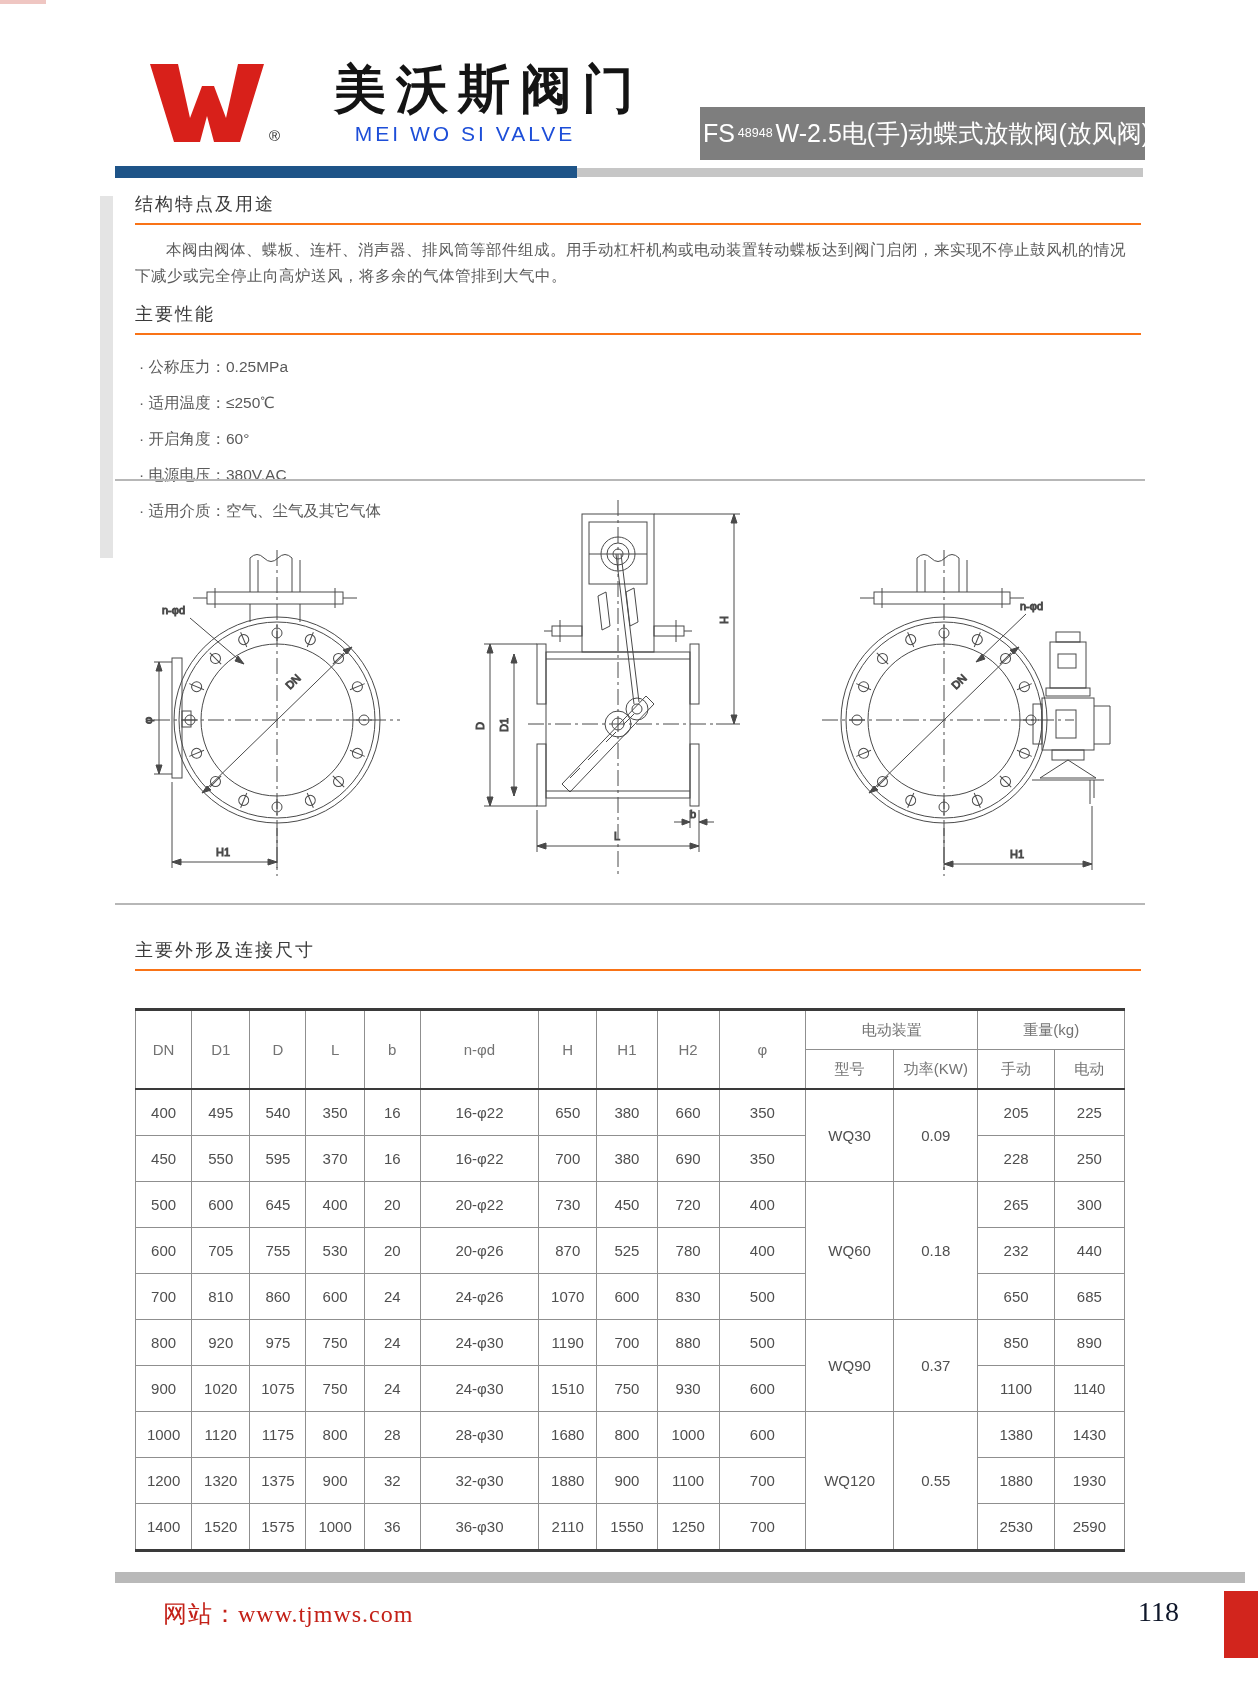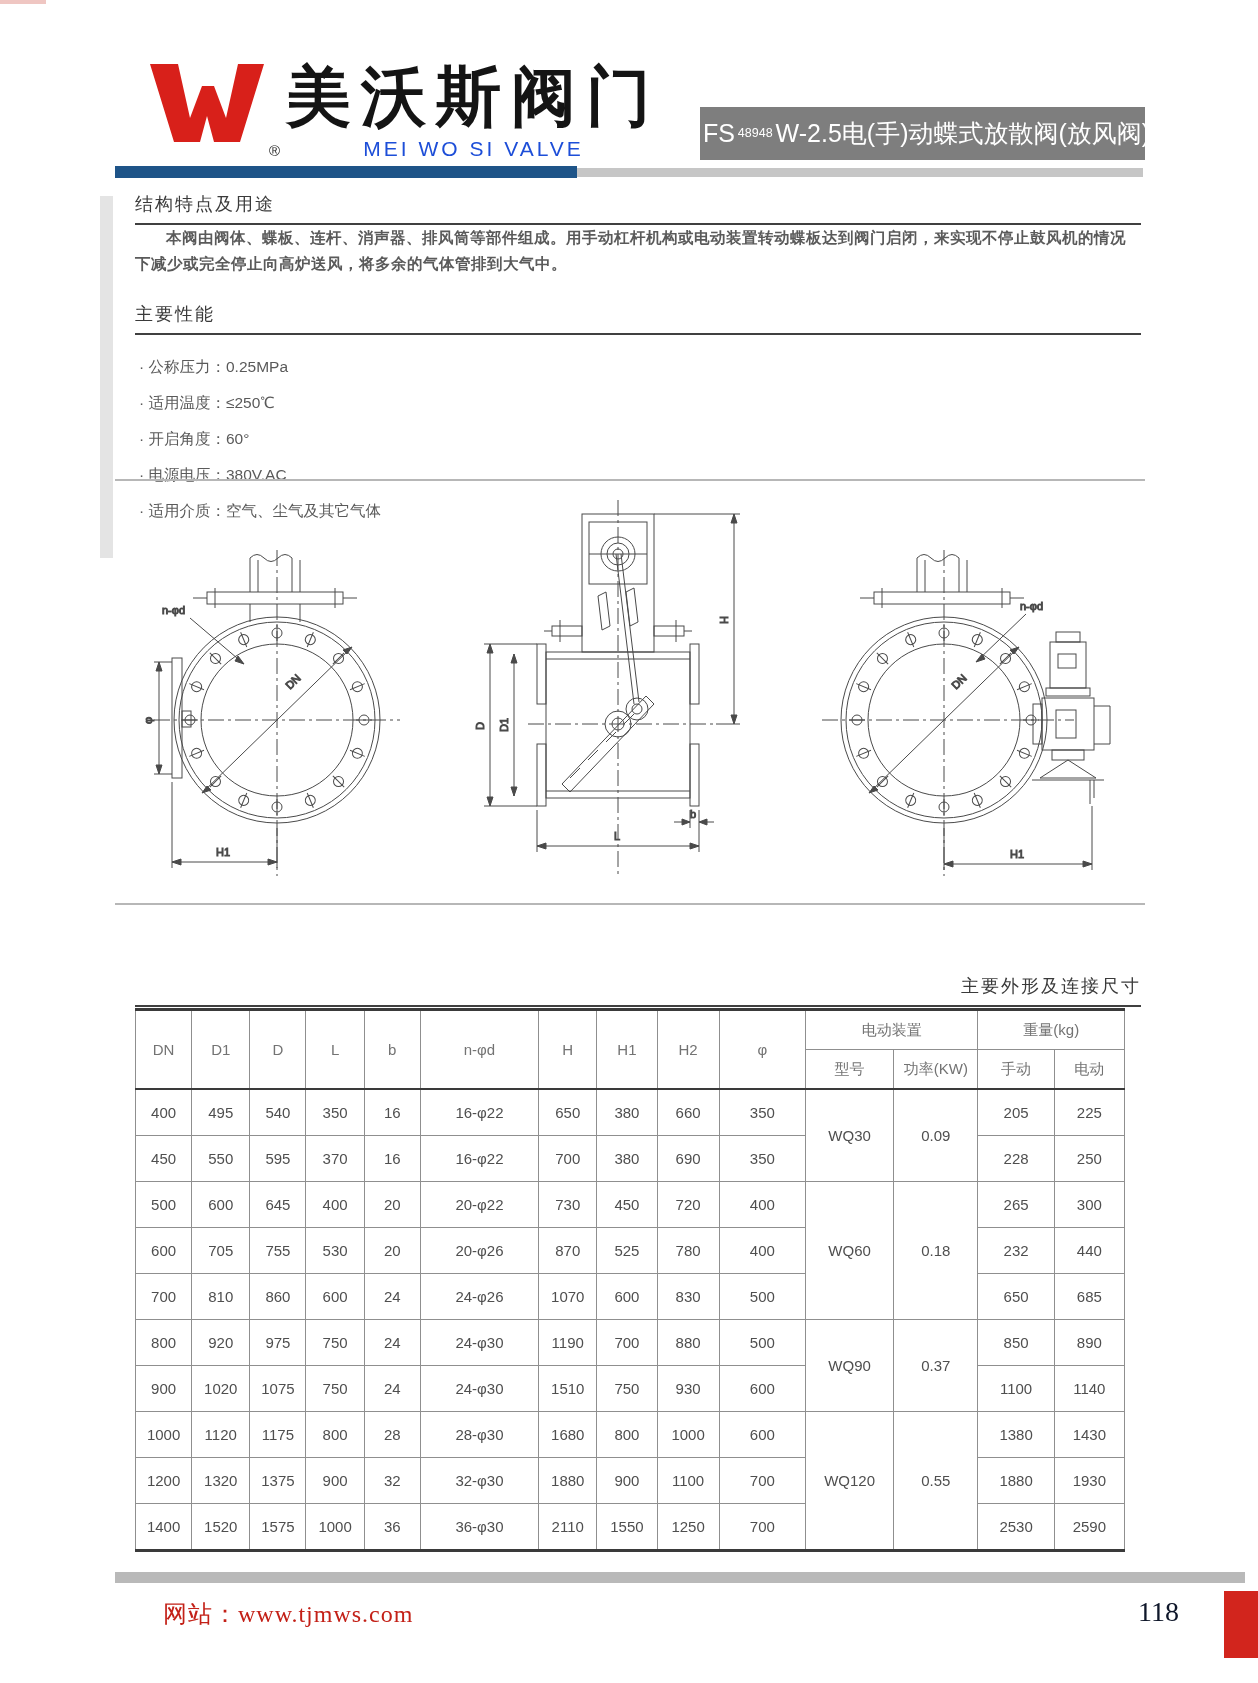--- a/index.html
+++ b/index.html
@@ -6,37 +6,37 @@
   .page{position:relative;width:1258px;height:1683px;background:#ffffff;overflow:hidden;
         font-family:"Liberation Sans",sans-serif;color:#4f4f4f;}
   
   .artifact-top{position:absolute;left:0;top:0;width:46px;height:4px;background:#efc6c2;}
   .artifact-left{position:absolute;left:100px;top:196px;width:13px;height:362px;background:#e4e4e4;}
   
   .brand{position:absolute;left:148px;top:60px;display:flex;align-items:flex-start;}
   .brand svg{display:block;}
   .brand .reg{font-size:15px;color:#2a2a2a;align-self:flex-end;margin:0 6px 2px 3px;}
   .brand-text{display:flex;flex-direction:column;align-items:center;}
-  .brand-cn{font-family:Liberation Serif, serif;font-weight:bold;font-size:65px;line-height:1.15;
-            letter-spacing:10px;color:#141414;white-space:nowrap;}
+  .brand-cn{font-family:Liberation Serif, serif;font-weight:bold;font-size:52px;line-height:1.15;
+            letter-spacing:10px;color:#141414;white-space:nowrap;margin-left:48px;}
   .brand-en{font-family:Liberation Sans, sans-serif;font-size:21px;letter-spacing:3px;color:#1d4ed8;margin-top:2px;}
   .model-banner{position:absolute;left:700px;top:107px;width:437px;height:53px;background:#7e7e7e;
                 color:#ffffff;display:flex;align-items:center;justify-content:center;
                 font-size:25px;white-space:nowrap;padding-left:8px;}
   .model-banner .frac{display:inline-flex;flex-direction:row;align-items:center;
                       font-size:12.5px;line-height:1.05;margin:0 3px;}
   .bar-row{position:absolute;top:166px;left:115px;width:1032px;height:13px;}
   .bar-blue{float:left;width:462px;height:12px;background:#1e5488;}
   .bar-gray{float:left;width:566px;height:9px;background:#c6c6c6;margin-top:2px;}
   
   .sec{position:absolute;left:135px;width:1006px;}
   .sec-title{font-size:18px;color:#3a3a3a;letter-spacing:2px;padding-bottom:7px;
-             border-bottom:2px solid #404040;}
-  .sec-body{font-size:15.5px;line-height:1.7;color:#5a5a5a;text-indent:2em;
-            letter-spacing:0.5px;font-weight:bold;}
+             border-bottom:2px solid #f97316;}
+  .sec-body{margin-top:12px;font-size:15.5px;line-height:1.7;color:#5a5a5a;text-indent:2em;
+            letter-spacing:0.5px;}
   .perf-list{margin:14px 0 0 4px;padding:0;list-style:none;font-size:15.5px;color:#5a5a5a;}
   .perf-list li{line-height:2.32;}
   .perf-list li::before{content:"· ";color:#5a5a5a;}
   .rule{position:absolute;left:115px;width:1030px;height:2px;background:#b7b7b7;}
   
   .drawings{position:absolute;left:118px;top:492px;width:1030px;display:flex;
             justify-content:center;align-items:flex-start;gap:26px;}
   .drawings svg{display:block;}
   .dw text{font-family:"Liberation Sans",sans-serif;font-size:11px;fill:#4a4a4a;}
   
@@ -419,21 +419,21 @@
       <line x1="288" y1="314" x2="288" y2="378"></line>
       <line x1="140" y1="372" x2="288" y2="372"></line>
       <path d="M140 372 l9 -3 0 6 z" fill="#4a4a4a"></path>
       <path d="M288 372 l-9 -3 0 6 z" fill="#4a4a4a"></path>
       <text x="206" y="366">H1</text>
     </svg>
   </div>
 
   <div class="rule" style="top:903px;"></div>
 
-  <div class="sec" style="top:974px;text-align:right;">
+  <div class="sec" style="top:938px;">
     <div class="sec-title">主要外形及连接尺寸</div>
   </div>
 
   <table class="dim-table">
     <colgroup>
       <col style="width:56px">
         <col style="width:58px">
         <col style="width:56px">
         <col style="width:58px">
       <col style="width:56px">

